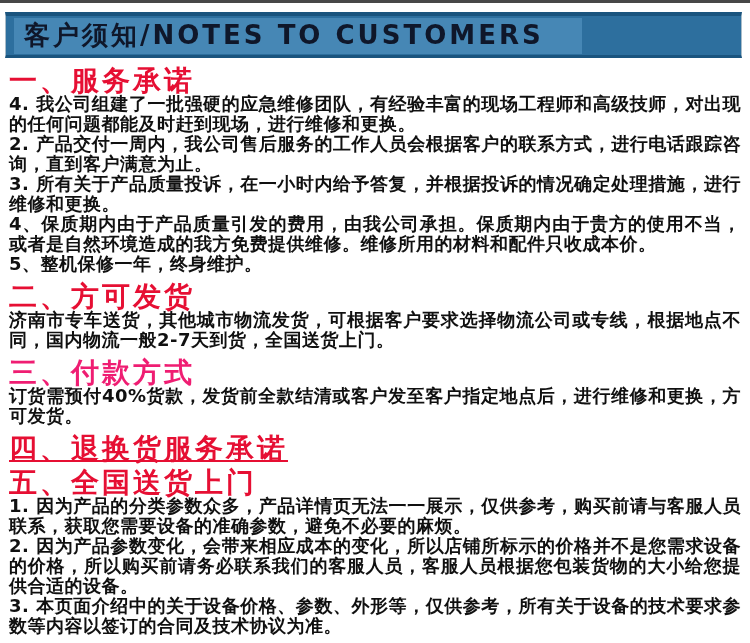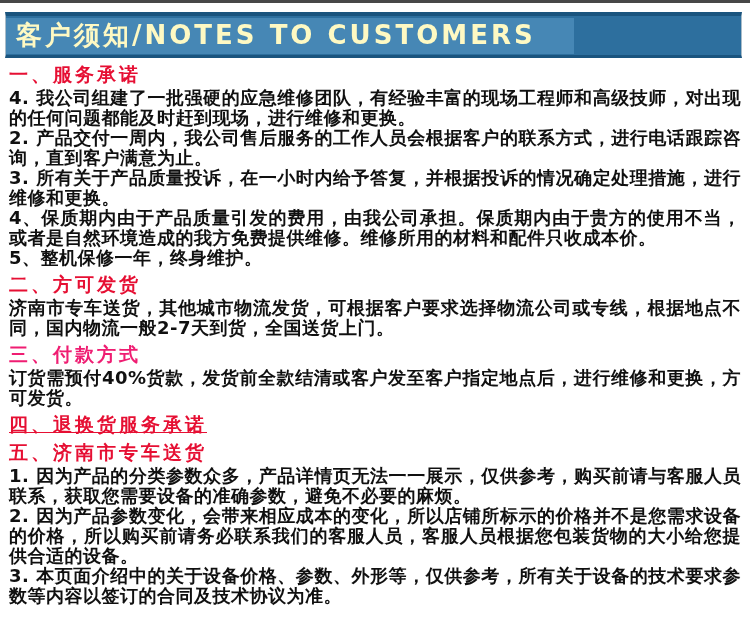--- a/index.html
+++ b/index.html
@@ -27,35 +27,36 @@
     background: #2d6f9e;
     border: 1px solid #a9bcc9;
     border-top: 4px solid #1a547e;
     border-bottom: 3px solid #1a547e;
     display: flex;
     align-items: center;
   }
   .banner-title {
     display: inline-block;
     background: #4687b5;
-    color: #fef9c3;
+    color: #0f172a;
     font-size: 26px;
     line-height: 34px;
     letter-spacing: 3px;
     padding: 0 38px 2px 10px;
+    margin-left: 8px;
     white-space: nowrap;
   }
   .content {
     padding: 0 9px;
   }
   .sec-heading {
-    font-size: 19px;
+    font-size: 28px;
     line-height: 23px;
     letter-spacing: 3px;
-    margin: 5px 0 2px 0;
+    margin: 11px 0 2px 0;
     color: #e60f33;
   }
   .para {
     font-size: 18px;
     line-height: 20px;
     letter-spacing: 0.5px;
     margin: 0;
     text-align: justify;
   }
 </style>
@@ -87,19 +88,19 @@
   <div>
     <h2 class="sec-heading" style="color: rgb(239, 29, 114);">三、付款方式</h2>
     <p class="para">订货需预付40%货款，发货前全款结清或客户发至客户指定地点后，进行维修和更换，方可发货。</p>
   </div>
 
   <div>
     <h2 class="sec-heading" style="color: rgb(230, 15, 51); text-decoration: underline;">四、退换货服务承诺</h2>
   </div>
 
   <div>
-    <h2 class="sec-heading" style="color: rgb(230, 15, 51);">五、济南市专车送货</h2>
+    <h2 class="sec-heading" style="color: rgb(230, 15, 51);">五、全国送货上门</h2>
     <p class="para">1. 因为产品的分类参数众多，产品详情页无法一一展示，仅供参考，购买前请与客服人员联系，获取您需要设备的准确参数，避免不必要的麻烦。</p>
     <p class="para">2. 因为产品参数变化，会带来相应成本的变化，所以店铺所标示的价格并不是您需求设备的价格，所以购买前请务必联系我们的客服人员，客服人员根据您包装货物的大小给您提供合适的设备。</p>
     <p class="para">3. 本页面介绍中的关于设备价格、参数、外形等，仅供参考，所有关于设备的技术要求参数等内容以签订的合同及技术协议为准。</p>
   </div>
 
 </div>
 
 </body></html>

